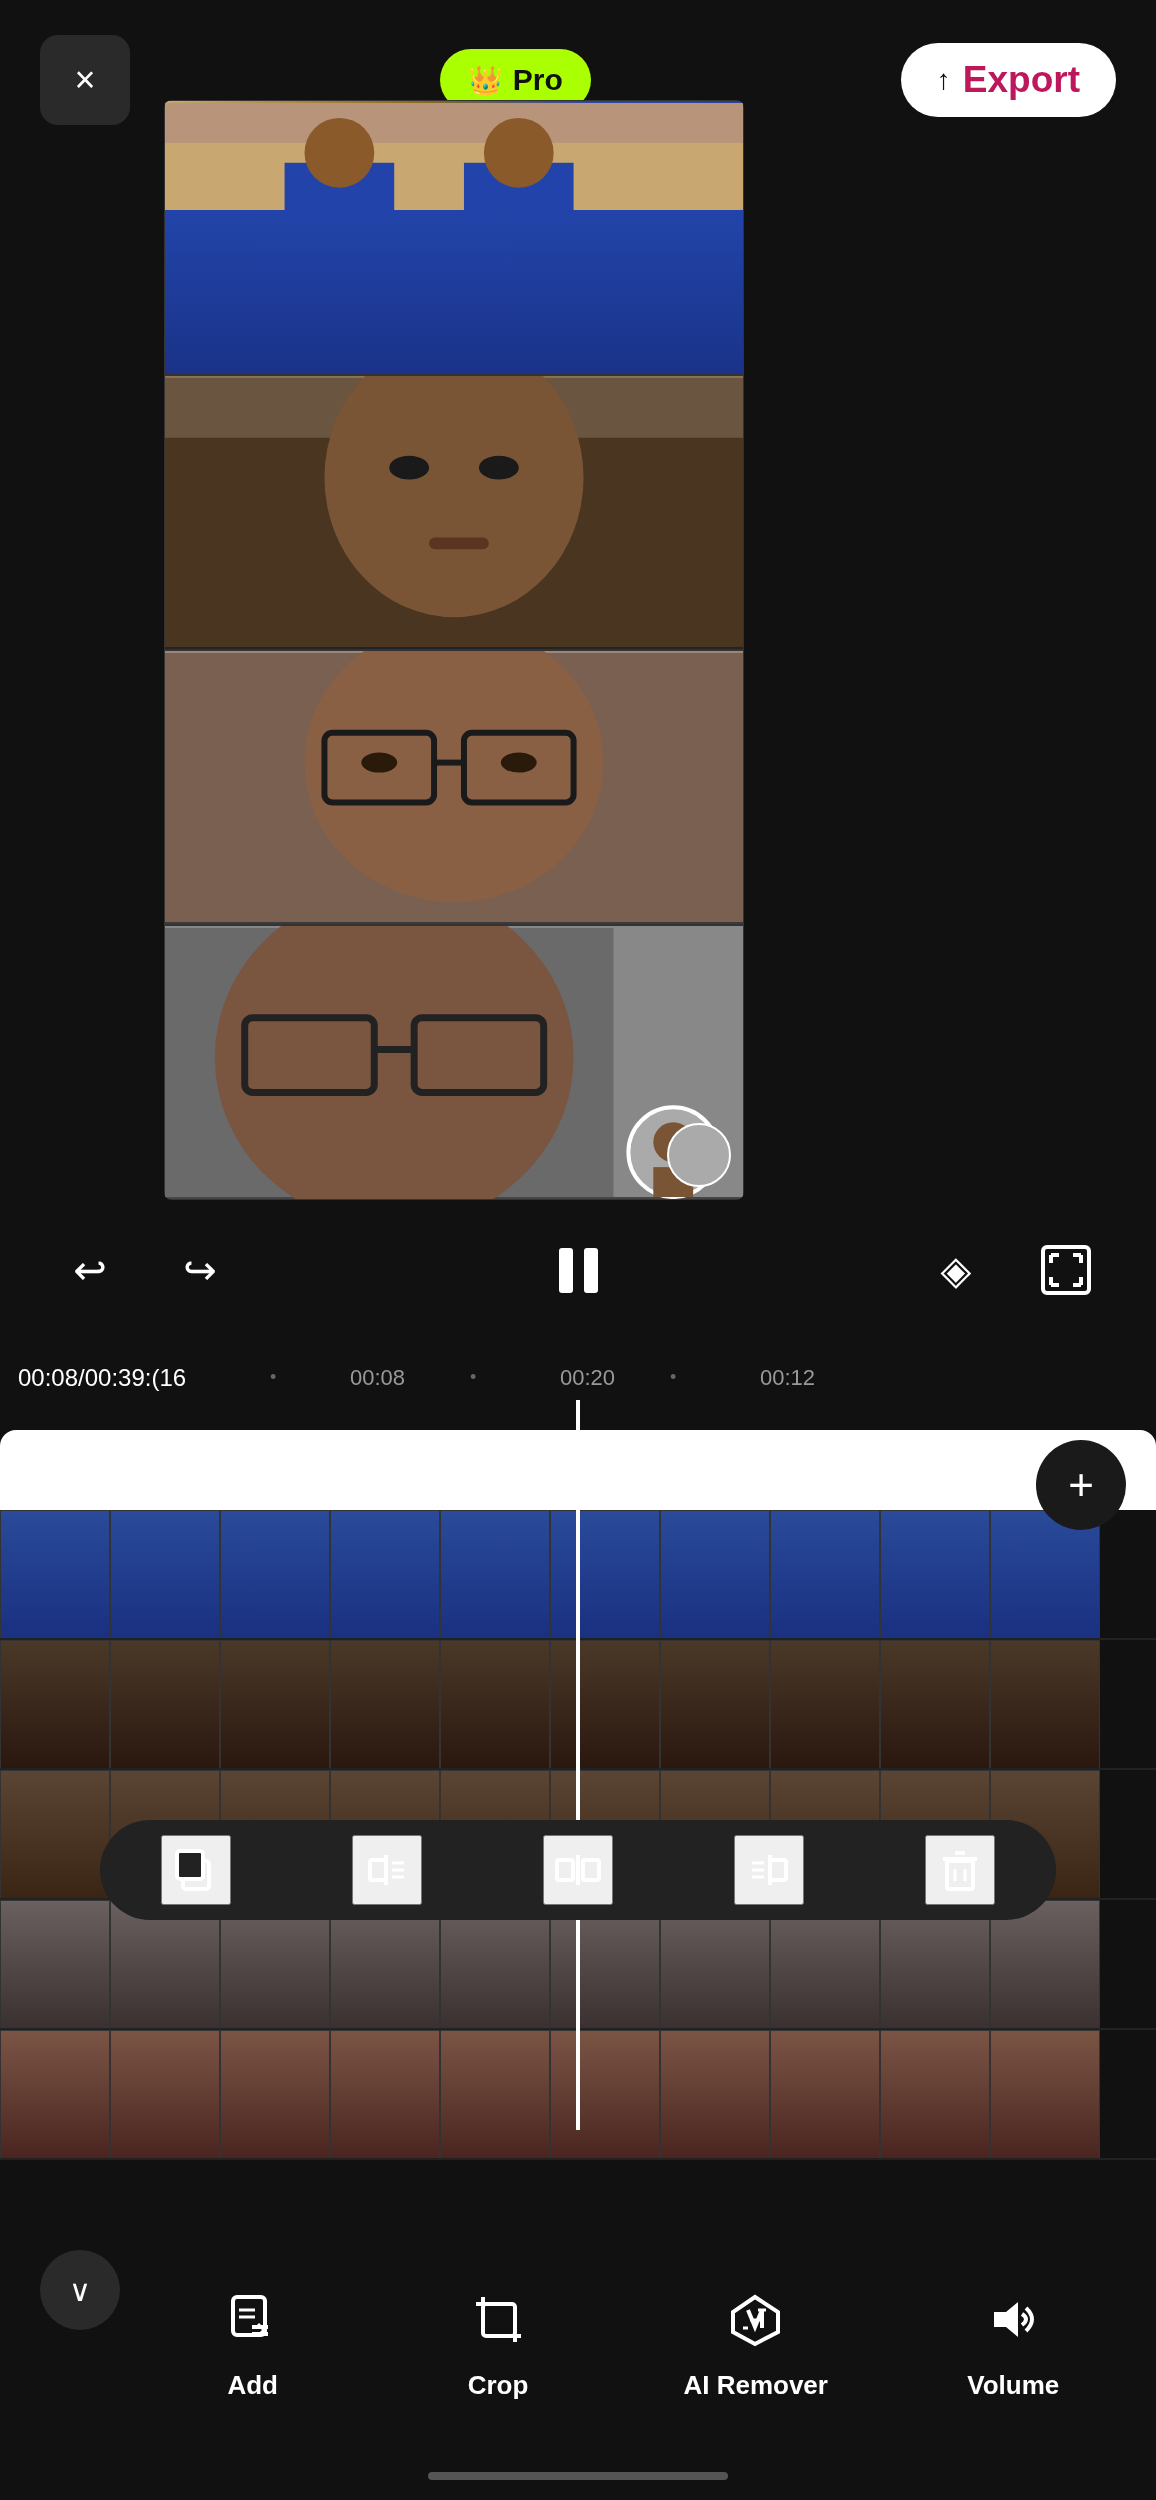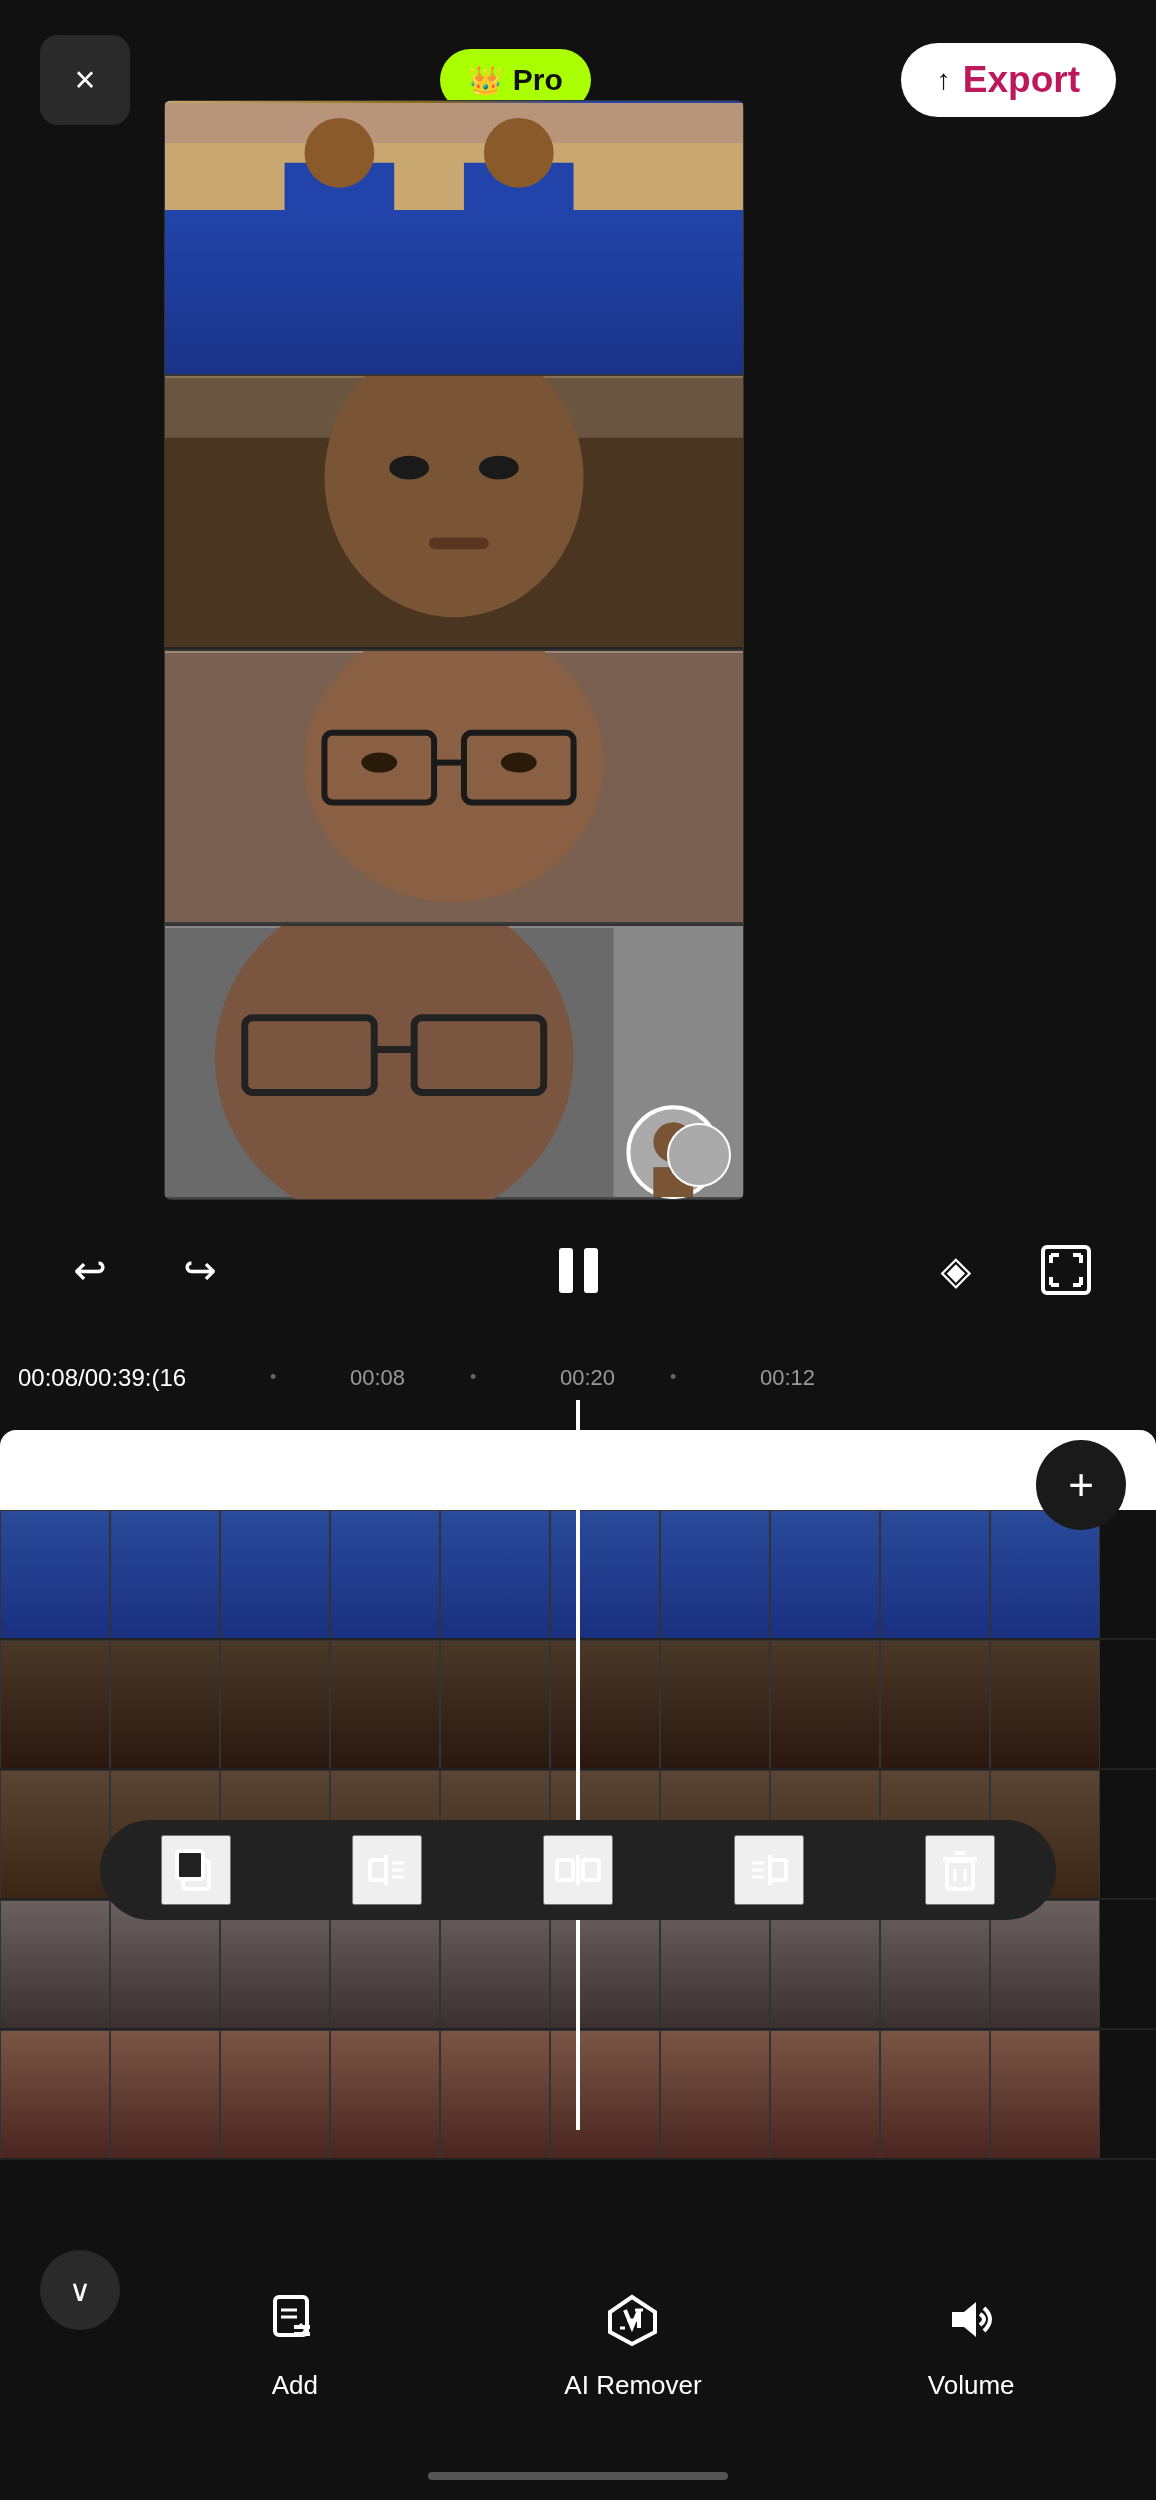--- a/index.html
+++ b/index.html
@@ -334,21 +334,21 @@
       display: flex;
       align-items: center;
       justify-content: center;
       color: white;
       font-size: 44px;
     }
 
     .toolbar-label {
       color: white;
       font-size: 26px;
-      font-weight: 400;
+      font-weight: 700;
     }
 
     
     .scrollbar-bottom {
       position: absolute;
       bottom: 20px;
       left: 50%;
       transform: translateX(-50%);
       width: 300px;
       height: 8px;
@@ -653,20 +653,32 @@
           <line x1="27" y1="42" x2="43" y2="42" stroke="white" stroke-width="4"></line>
           <path d="M33,32 L39,38 L33,44" fill="none" stroke="white" stroke-width="3"></path>
           <line x1="14" y1="18" x2="30" y2="18" stroke="white" stroke-width="3"></line>
           <line x1="14" y1="25" x2="30" y2="25" stroke="white" stroke-width="3"></line>
         </svg>
       </div>
       <span class="toolbar-label">Add</span>
     </div>
 
 
+    <div class="toolbar-item">
+      <div class="toolbar-icon">
+        <svg width="55" height="55" viewBox="0 0 55 55">
+          <rect x="12" y="12" width="32" height="32" rx="3" fill="none" stroke="white" stroke-width="4"></rect>
+          <line x1="5" y1="12" x2="12" y2="12" stroke="white" stroke-width="4"></line>
+          <line x1="12" y1="5" x2="12" y2="12" stroke="white" stroke-width="4"></line>
+          <line x1="44" y1="44" x2="50" y2="44" stroke="white" stroke-width="4"></line>
+          <line x1="44" y1="44" x2="44" y2="50" stroke="white" stroke-width="4"></line>
+        </svg>
+      </div>
+      <span class="toolbar-label">Crop</span>
+    </div>
 
     <div class="toolbar-item">
       <div class="toolbar-icon">
         <svg width="55" height="55" viewBox="0 0 55 55">
           <path d="M27,5 L50,20 L50,40 L27,52 L5,40 L5,20 Z" fill="none" stroke="white" stroke-width="4"></path>
           <path d="M20,18 L27,35 L34,18" fill="none" stroke="white" stroke-width="4"></path>
           <line x1="22" y1="28" x2="32" y2="28" stroke="white" stroke-width="3"></line>
           <line x1="27" y1="10" x2="27" y2="38" stroke="none"></line>
 
           <line x1="15" y1="36" x2="20" y2="36" stroke="white" stroke-width="3"></line>

